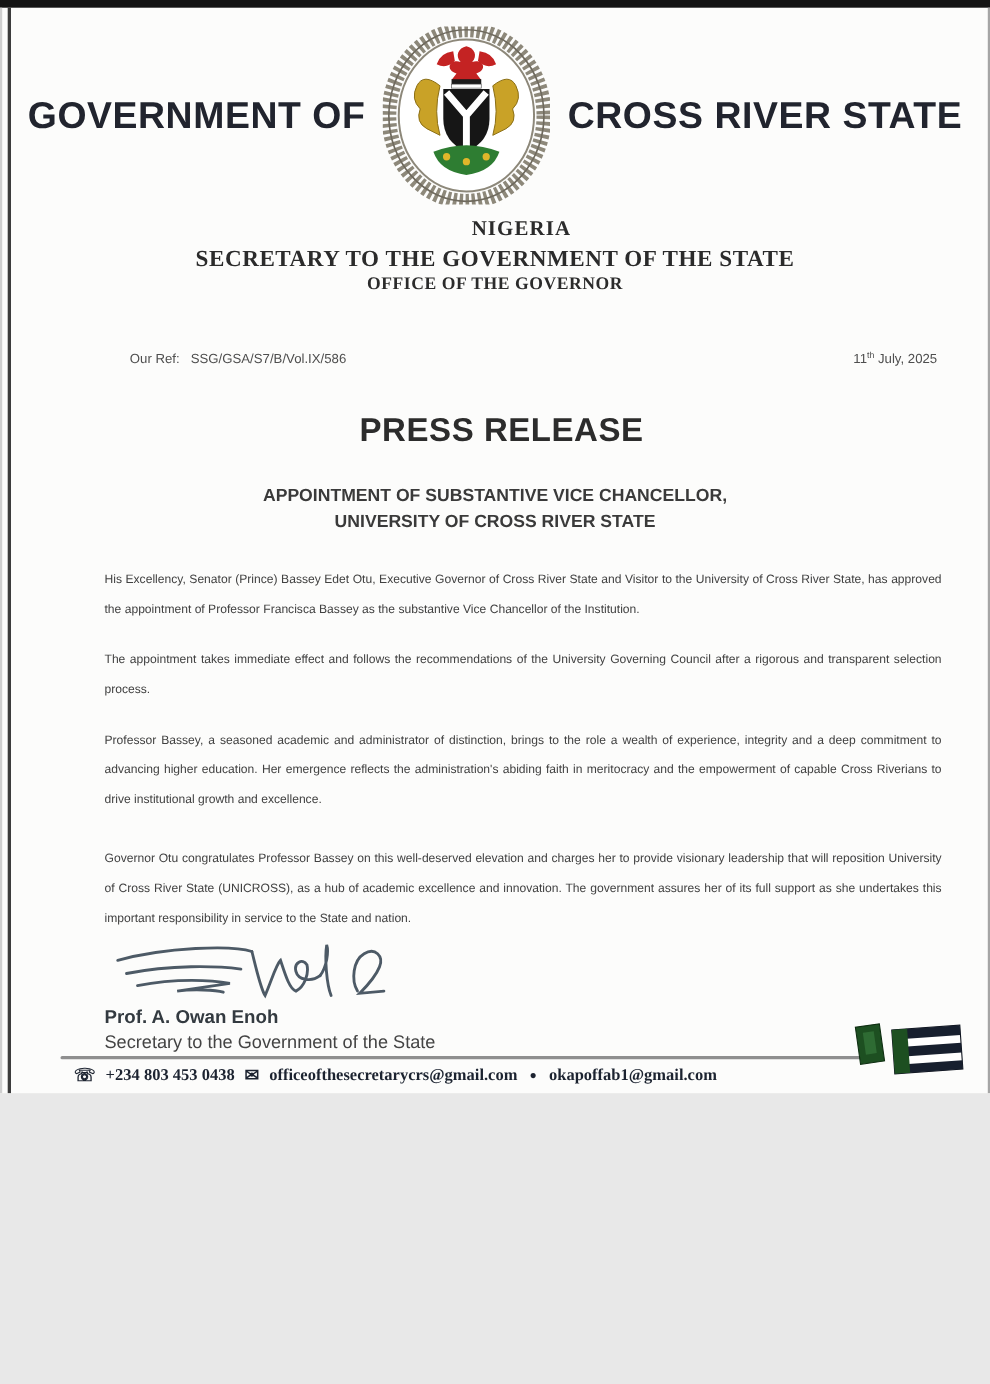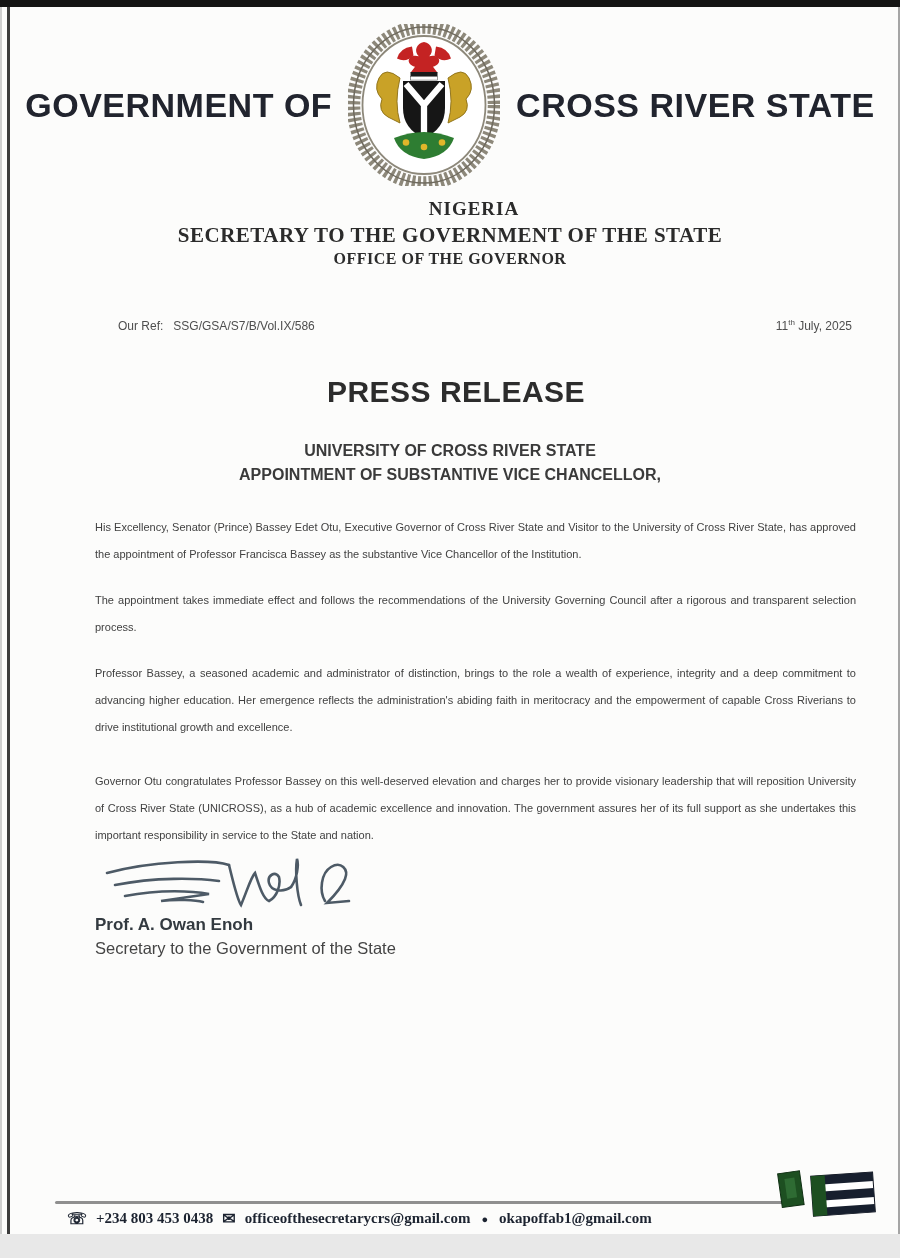--- a/index.html
+++ b/index.html
@@ -1,19 +1,19 @@
 <!DOCTYPE html>
 <html><head>
 <meta charset="utf-8">
 <style>
   * { margin:0; padding:0; box-sizing:border-box; }
   html,body { background:#e8e8e8; }
   .page {
     position:relative;
-    width:900px; height:1234px;
+    width:900px; height:994px;
     margin:0 auto;
     background:#fcfcfb;
     overflow:hidden;
     font-family:"Liberation Sans", sans-serif;
   }
   .border-top { position:absolute; top:0; left:0; width:100%; height:7px; background:#141414; }
   .border-left { position:absolute; top:7px; left:7px; width:3px; bottom:0; background:#3c3c3c; }
   .border-left2 { position:absolute; top:7px; left:0; width:2px; bottom:0; background:#cfcfcf; }
   .border-right { position:absolute; top:7px; right:0; width:2px; bottom:0; background:#a5a5a5; }
 
@@ -138,22 +138,22 @@
       <span class="ref-label">Our Ref:</span><span>SSG/GSA/S7/B/Vol.IX/586</span>
     </div>
     <div>
       <span>11</span><sup>th</sup><span> July, 2025</span>
     </div>
   </div>
 
   <div class="press-title">PRESS RELEASE</div>
 
   <div class="subject">
+    <div>APPOINTMENT OF SUBSTANTIVE VICE CHANCELLOR,</div>
     <div>UNIVERSITY OF CROSS RIVER STATE</div>
-    <div>APPOINTMENT OF SUBSTANTIVE VICE CHANCELLOR,</div>
   </div>
 
   <div class="body-text">
     <p class="para-gap">His Excellency, Senator (Prince) Bassey Edet Otu, Executive Governor of Cross River State and Visitor to the University of Cross River State, has approved the appointment of Professor Francisca Bassey as the substantive Vice Chancellor of the Institution.</p>
     <p>The appointment takes immediate effect and follows the recommendations of the University Governing Council after a rigorous and transparent selection process.</p>
     <p>Professor Bassey, a seasoned academic and administrator of distinction, brings to the role a wealth of experience, integrity and a deep commitment to advancing higher education. Her emergence reflects the administration's abiding faith in meritocracy and the empowerment of capable Cross Riverians to drive institutional growth and excellence.</p>
     <p class="para-gap">Governor Otu congratulates Professor Bassey on this well-deserved elevation and charges her to provide visionary leadership that will reposition University of Cross River State (UNICROSS), as a hub of academic excellence and innovation. The government assures her of its full support as she undertakes this important responsibility in service to the State and nation.</p>
   </div>
 
   <div class="sig-block">

